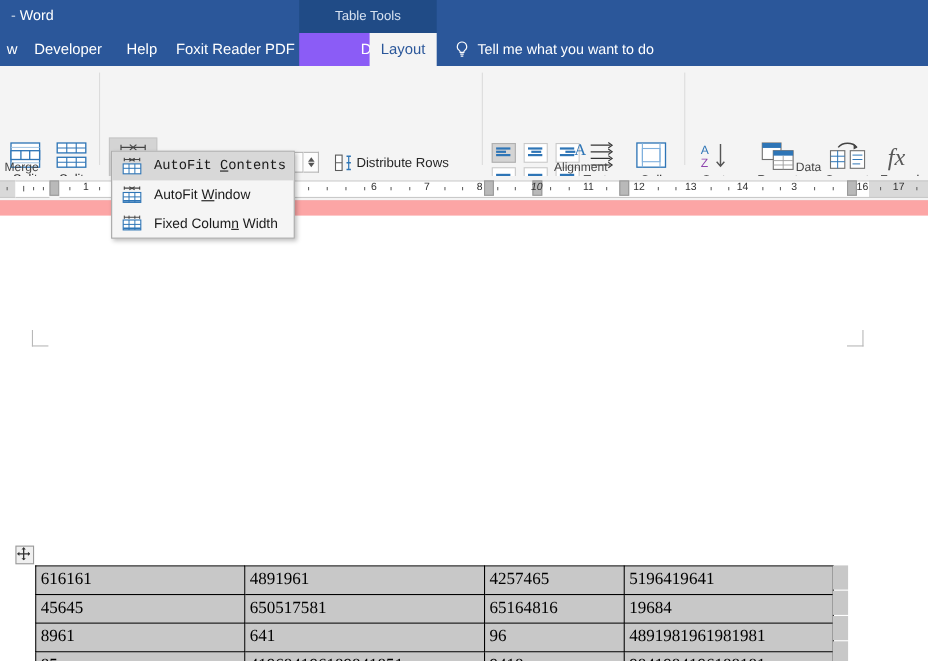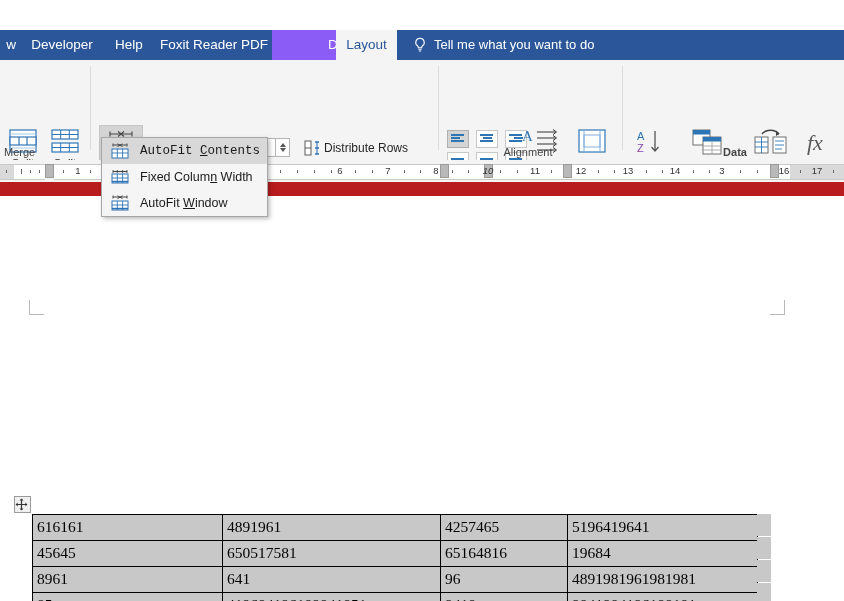--- a/index.html
+++ b/index.html
@@ -57,21 +57,21 @@
   
   .ruler{position:absolute;left:0;top:160px;width:844px;height:22px;background:#f4f4f4;border-bottom:1px solid #e0e0e0;}
   .ruler-white{position:absolute;top:4px;height:14px;background:#ffffff;border-top:1px solid #c9c9c9;border-bottom:1px solid #c9c9c9;}
   .ruler-gray{position:absolute;top:4px;height:14px;background:#d9d9d9;border-top:1px solid #c9c9c9;border-bottom:1px solid #c9c9c9;}
   .rnum{position:absolute;top:5px;font-size:9.5px;color:#333;text-align:center;width:14px;}
   .rtick{position:absolute;top:10px;width:1px;height:3px;background:#666;}
   .rtick.mid{top:9px;height:5px;}
   .rstop{position:absolute;top:4px;width:9px;height:14px;background:#b9b9b9;border:1px solid #9a9a9a;box-sizing:border-box;}
 
   
-  .docarea{position:absolute;left:0;top:182px;width:844px;height:419px;background:#b91c1c;}
+  .docarea{position:absolute;left:0;top:182px;width:844px;height:419px;background:#fca5a5;}
   .page{position:absolute;left:0;top:14px;width:844px;height:405px;background:#ffffff;}
   .marginmark{position:absolute;border-color:#b8b8b8;border-style:solid;}
 
   .tablewrap{position:absolute;left:32px;top:318px;}
   table.doctable{border-collapse:collapse;table-layout:fixed;}
   table.doctable td{
     border:1px solid #000000;
     background:#c8c8c8;
     font-family:"Liberation Serif",serif;
     font-size:15.5px;
@@ -83,20 +83,28 @@
     overflow:hidden;
   }
   .selstrip{position:absolute;width:14px;background:#c8c8c8;}
   .movehandle{position:absolute;left:14px;top:300px;width:15px;height:15px;border:1px solid #9a9a9a;background:#f0f0f0;}
 </style>
 </head>
 <body>
 
 <div id="app">
 
+  <div class="titlebar">
+    <div class="title-text" style="left:10px;">
+      <span style="color:#cfd9e8;">-&nbsp;</span><span>Word</span>
+    </div>
+    <div class="tabletools-band">
+      <div class="tabletools-label">Table Tools</div>
+    </div>
+  </div>
 
   <div class="tabrow">
     <div class="tab" style="left:0px;width:22px;">w</div>
     <div class="tab" style="left:22px;width:80px;">Developer</div>
     <div class="tab" style="left:106px;width:46px;">Help</div>
     <div class="tab" style="left:156px;width:116px;">Foxit Reader PDF</div>
     <div class="tab ctx" style="left:272px;width:64px;">Design</div>
     <div class="tab active" style="left:336px;width:61px;">Layout</div>
 
     <div class="bulb">
@@ -312,21 +320,21 @@
       <span class="lbl" style="margin-top:2px;">to Text</span>
     </div>
 
     <div class="btn" style="left:798px;top:68px;width:46px;">
       <svg width="34" height="28" viewBox="0 0 34 28" style="display:block;margin:0 auto 3px;">
         <text x="3" y="22" font-family="Liberation Serif, serif" font-style="italic" font-size="22" fill="#595959">fx</text>
       </svg>
       <span class="lbl">Formula</span>
     </div>
 
-    <div class="grouplabel" style="left:700px;width:70px;font-weight:bold;">Data</div>
+    <div class="grouplabel" style="left:700px;width:70px;">Data</div>
   </div>
 
   <div class="ruler">
     <div class="ruler-gray" style="left:0px;width:14px;"></div>
     <div class="ruler-white" style="left:14px;width:31px;"></div>
     <div class="rstop" style="left:45px;"></div>
     <div class="ruler-white" style="left:54px;width:736px;"></div>
     <div class="ruler-gray" style="left:790px;width:54px;"></div>
 
     <div class="rtick" style="left:6px;"></div>
@@ -383,41 +391,41 @@
         <line x1="2" y1="10" x2="18" y2="10" stroke="#2e75b6" stroke-width=".9"></line>
         <line x1="7.3" y1="6" x2="7.3" y2="15" stroke="#2e75b6" stroke-width=".9"></line>
         <line x1="12.6" y1="6" x2="12.6" y2="15" stroke="#2e75b6" stroke-width=".9"></line>
         <path d="M3 2h14M3 .5v3M17 .5v3" stroke="#444" stroke-width="1" fill="none"></path>
         <path d="M7.5.8l5 2.8M12.5.8l-5 2.8" stroke="#444" stroke-width="1" fill="none"></path>
       </svg>
       <span>AutoFit <u>C</u>ontents</span>
     </div>
     <div class="menu-item">
       <svg class="menu-ico" viewBox="0 0 20 16">
+        <rect x="2" y="6" width="16" height="9" fill="#ffffff" stroke="#2e75b6" stroke-width="1"></rect>
+        <line x1="2" y1="10" x2="18" y2="10" stroke="#2e75b6" stroke-width=".9"></line>
+        <line x1="7.3" y1="6" x2="7.3" y2="15" stroke="#2e75b6" stroke-width=".9"></line>
+        <line x1="12.6" y1="6" x2="12.6" y2="15" stroke="#2e75b6" stroke-width=".9"></line>
+        <line x1="2" y1="13.6" x2="18" y2="13.6" stroke="#2e75b6" stroke-width="1.6"></line>
+        <path d="M3 2h14M3 .5v3M17 .5v3" stroke="#444" stroke-width="1" fill="none"></path>
+        <path d="M7.5.8l5 2.8M12.5.8l-5 2.8" stroke="#444" stroke-width="1" fill="none"></path>
+      </svg>
+      <span>AutoFit <u>W</u>indow</span>
+    </div>
+    <div class="menu-item">
+      <svg class="menu-ico" viewBox="0 0 20 16">
         <rect x="2" y="5" width="16" height="9" fill="#ffffff" stroke="#2e75b6" stroke-width="1"></rect>
         <line x1="2" y1="9" x2="18" y2="9" stroke="#2e75b6" stroke-width=".9"></line>
         <line x1="7.3" y1="5" x2="7.3" y2="14" stroke="#2e75b6" stroke-width=".9"></line>
         <line x1="12.6" y1="5" x2="12.6" y2="14" stroke="#2e75b6" stroke-width=".9"></line>
         <line x1="2" y1="12.6" x2="18" y2="12.6" stroke="#2e75b6" stroke-width="1.6"></line>
         <path d="M3 2.5h14" stroke="#444" stroke-width="1.1"></path>
         <path d="M3 1v3M7.3 1v3M12.6 1v3M17 1v3" stroke="#444" stroke-width=".9"></path>
       </svg>
       <span>Fixed Colum<u>n</u> Width</span>
-    </div>
-    <div class="menu-item">
-      <svg class="menu-ico" viewBox="0 0 20 16">
-        <rect x="2" y="6" width="16" height="9" fill="#ffffff" stroke="#2e75b6" stroke-width="1"></rect>
-        <line x1="2" y1="10" x2="18" y2="10" stroke="#2e75b6" stroke-width=".9"></line>
-        <line x1="7.3" y1="6" x2="7.3" y2="15" stroke="#2e75b6" stroke-width=".9"></line>
-        <line x1="12.6" y1="6" x2="12.6" y2="15" stroke="#2e75b6" stroke-width=".9"></line>
-        <line x1="2" y1="13.6" x2="18" y2="13.6" stroke="#2e75b6" stroke-width="1.6"></line>
-        <path d="M3 2h14M3 .5v3M17 .5v3" stroke="#444" stroke-width="1" fill="none"></path>
-        <path d="M7.5.8l5 2.8M12.5.8l-5 2.8" stroke="#444" stroke-width="1" fill="none"></path>
-      </svg>
-      <span>AutoFit <u>W</u>indow</span>
     </div>
   </div>
 
   <div class="docarea">
     <div class="page">
 
       <div class="marginmark" style="left:29px;top:104px;width:14px;height:14px;border-width:0 0 1px 1px;"></div>
       <div class="marginmark" style="left:770px;top:104px;width:14px;height:14px;border-width:0 1px 1px 0;"></div>
 
       <div class="movehandle">

